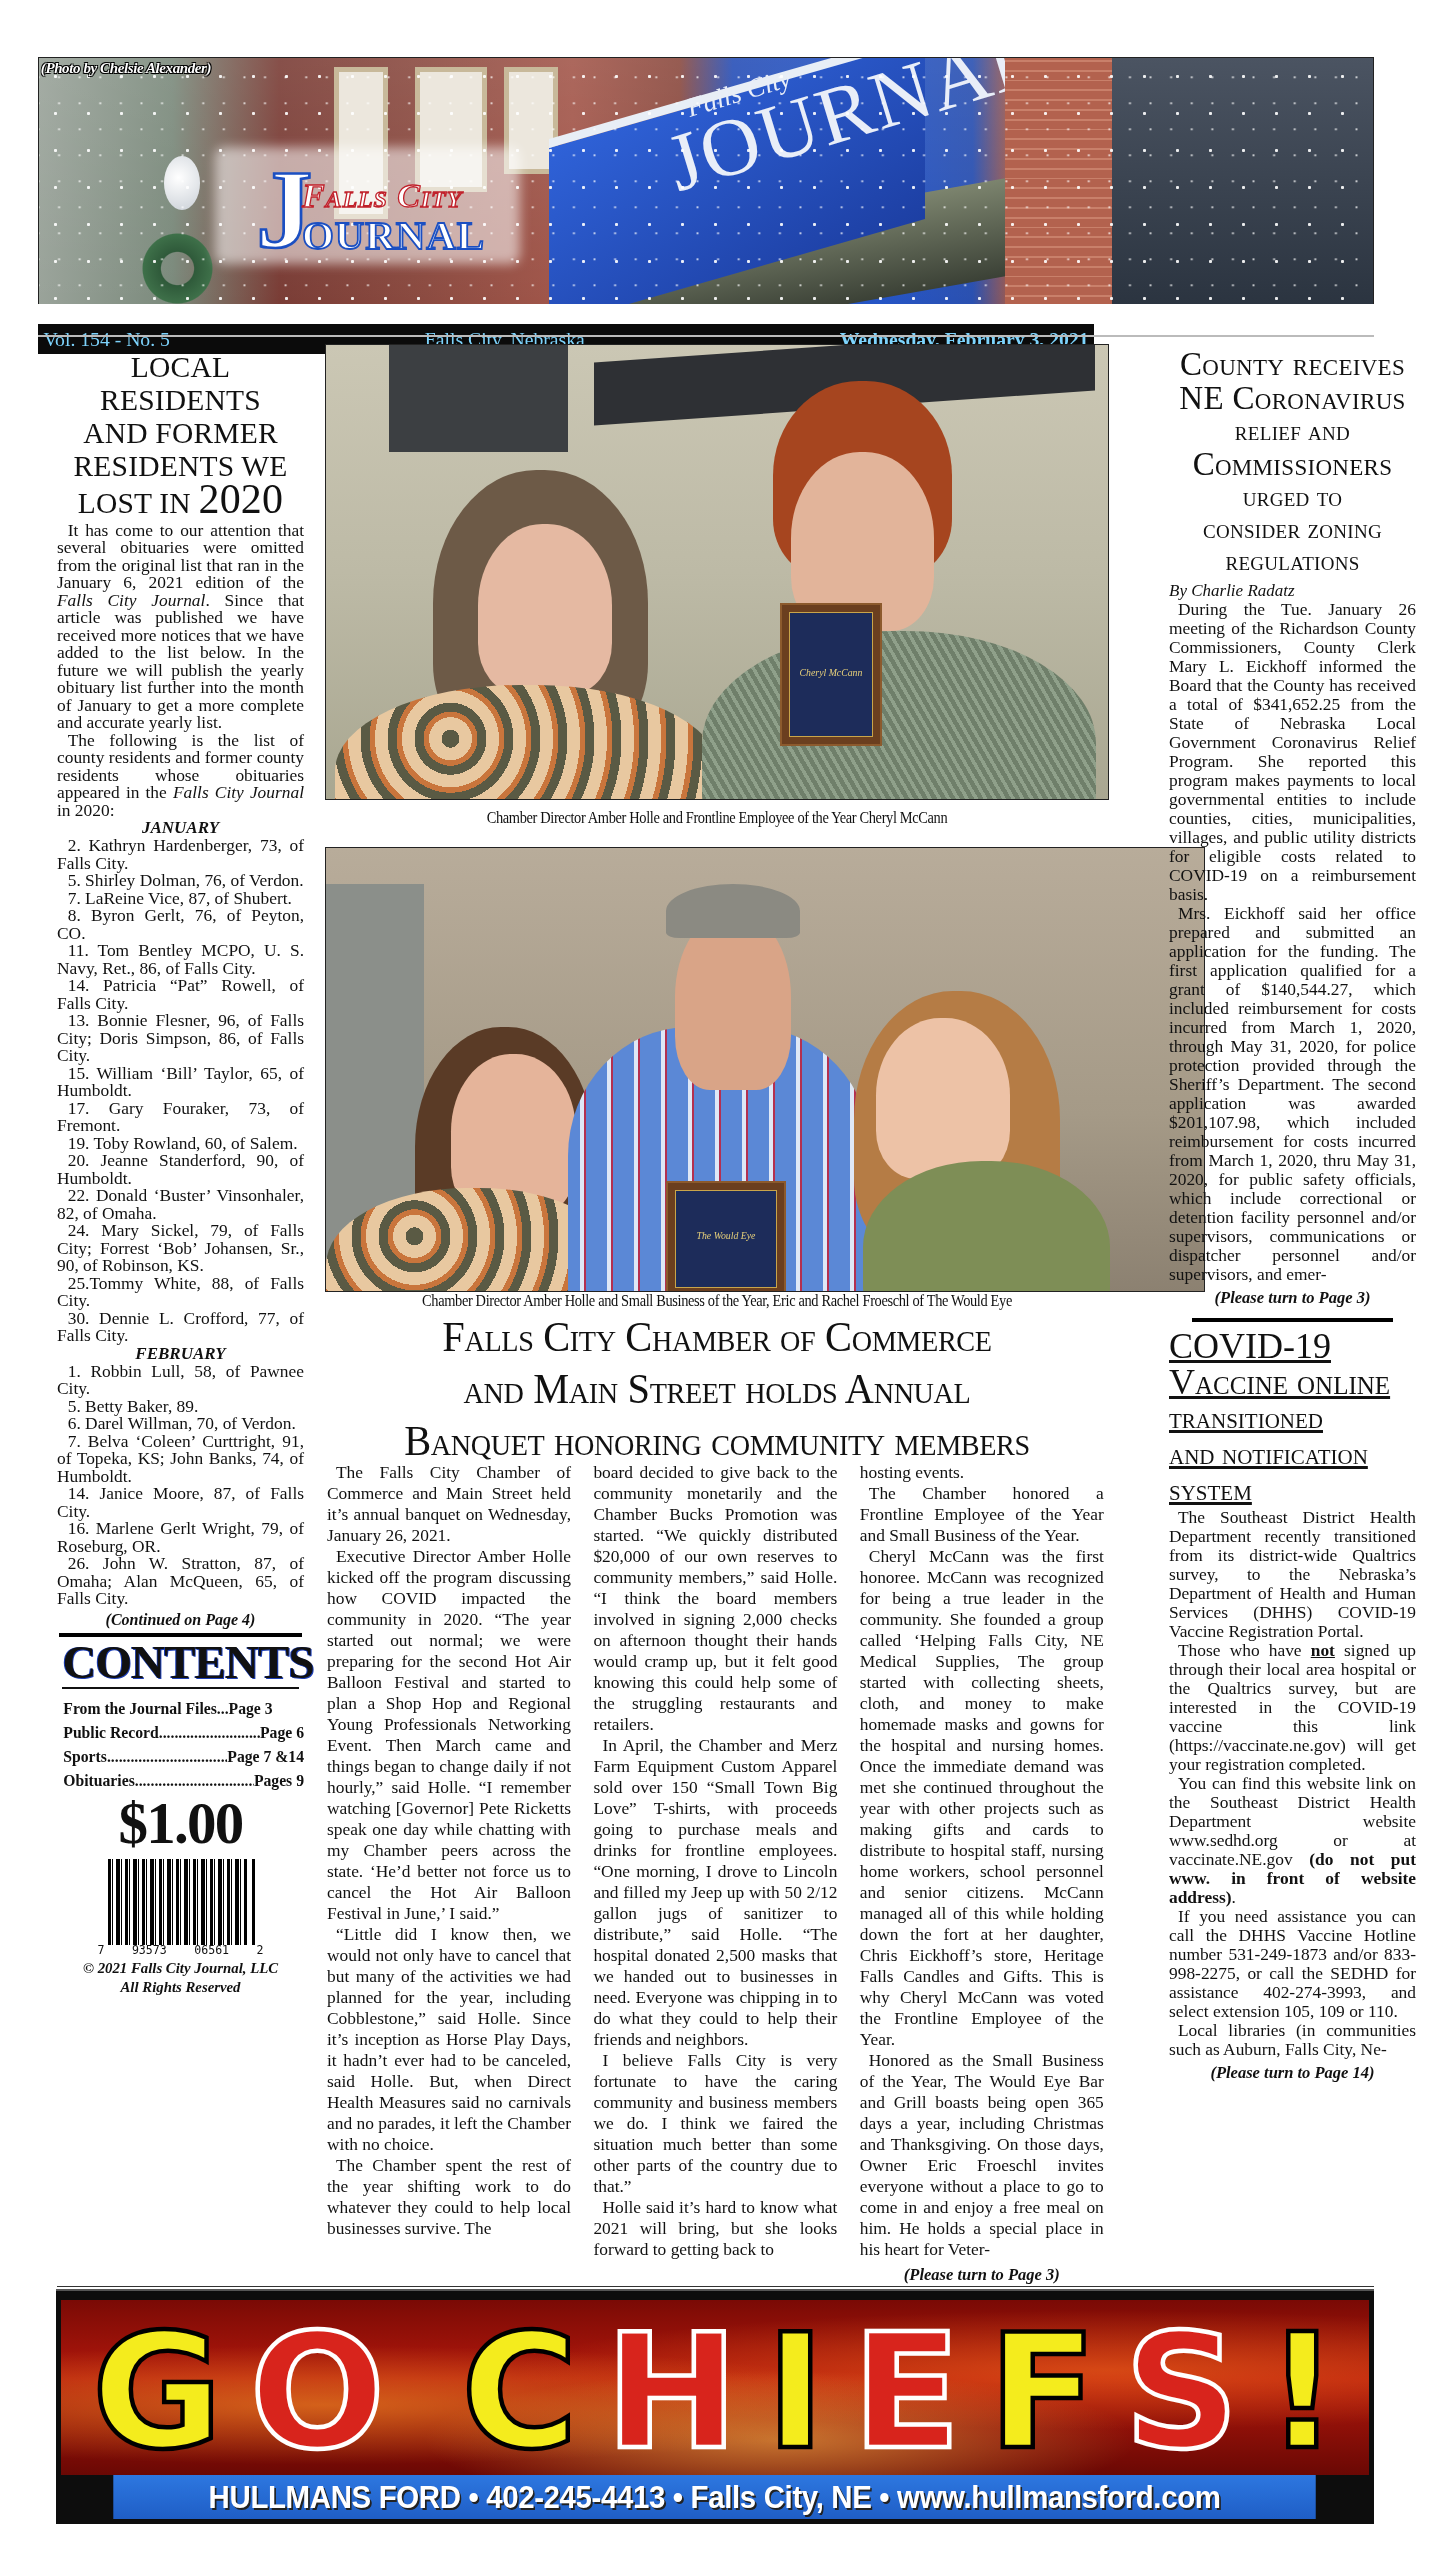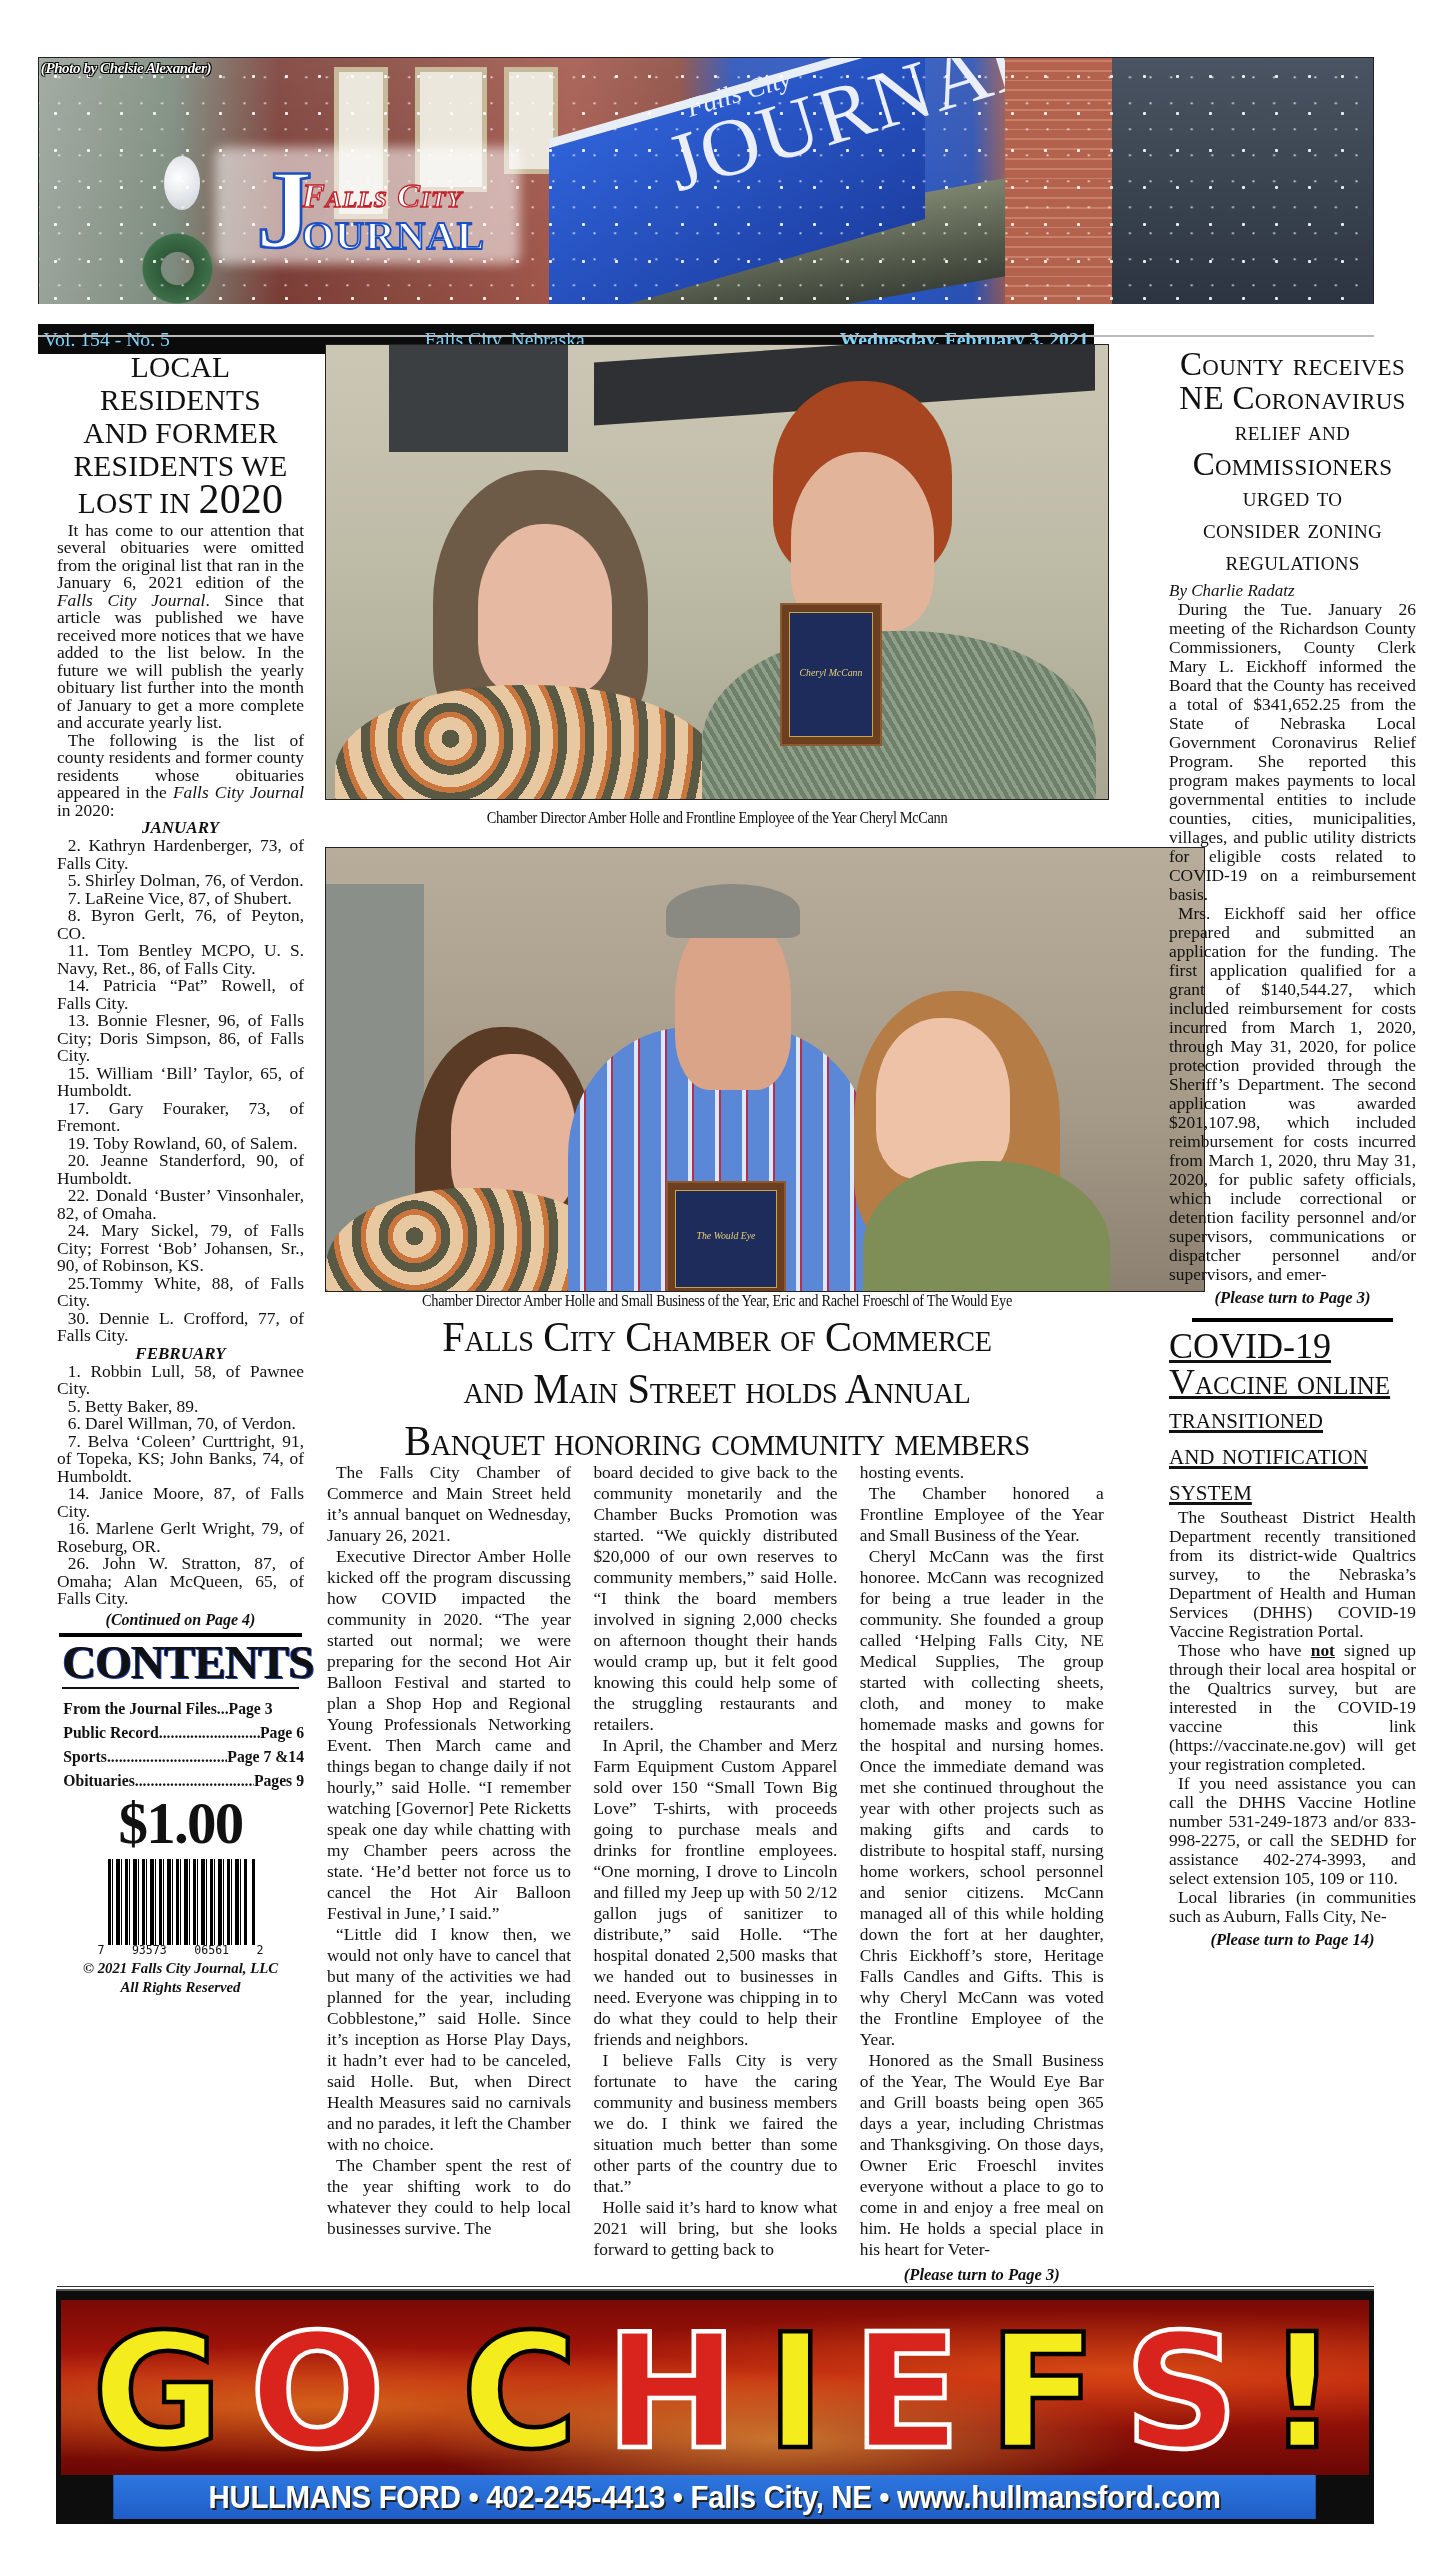--- a/index.html
+++ b/index.html
@@ -296,20 +296,21 @@
   <div class="vhead">
     <div class="big">COVID-19</div>
     <div class="big">Vaccine online</div>
     <div>transitioned</div>
     <div>and notification</div>
     <div>system</div>
   </div>
   <div class="r-body">
     <p>The Southeast District Health Department recently transitioned from its district-wide Qualtrics survey, to the Nebraska’s Department of Health and Human Services (DHHS) COVID-19 Vaccine Registration Portal.</p>
     <p><span>Those who have </span><u>not</u><span> signed up through their local area hospital or the Qualtrics survey, but are interested in the COVID-19 vaccine this link (https://vaccinate.ne.gov) will get your registration completed.</span></p>
+    <p><span>You can find this website link on the Southeast District Health Department website www.sedhd.org or at vaccinate.NE.gov </span><b>(do not put www. in front of website address)</b><span>.</span></p>
     <p>If you need assistance you can call the DHHS Vaccine Hotline number 531-249-1873 and/or 833-998-2275, or call the SEDHD for assistance 402-274-3993, and select extension 105, 109 or 110.</p>
     <p>Local libraries (in communities such as Auburn, Falls City, Ne-</p>
   </div>
   <div class="turn">(Please turn to Page 14)</div>
 </div>
 
 <div class="bottom-rule"></div>
 <div class="ad">
   <div class="fire"></div>
   <div class="go">

